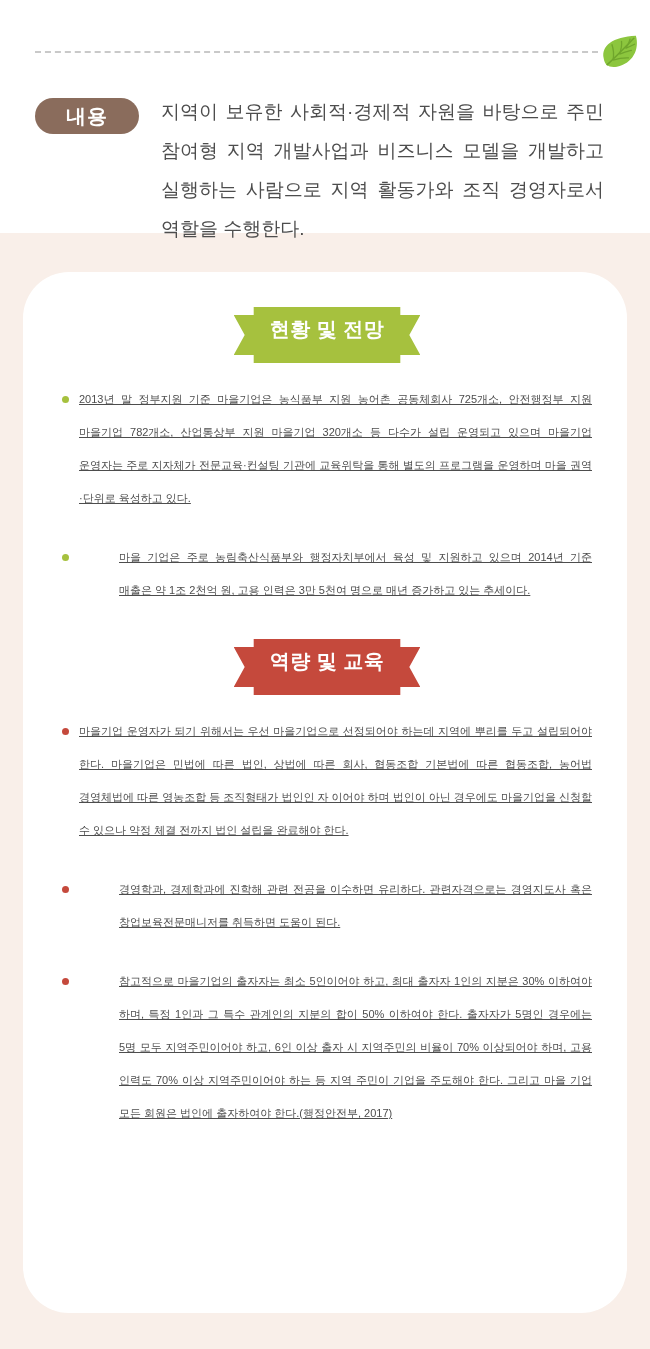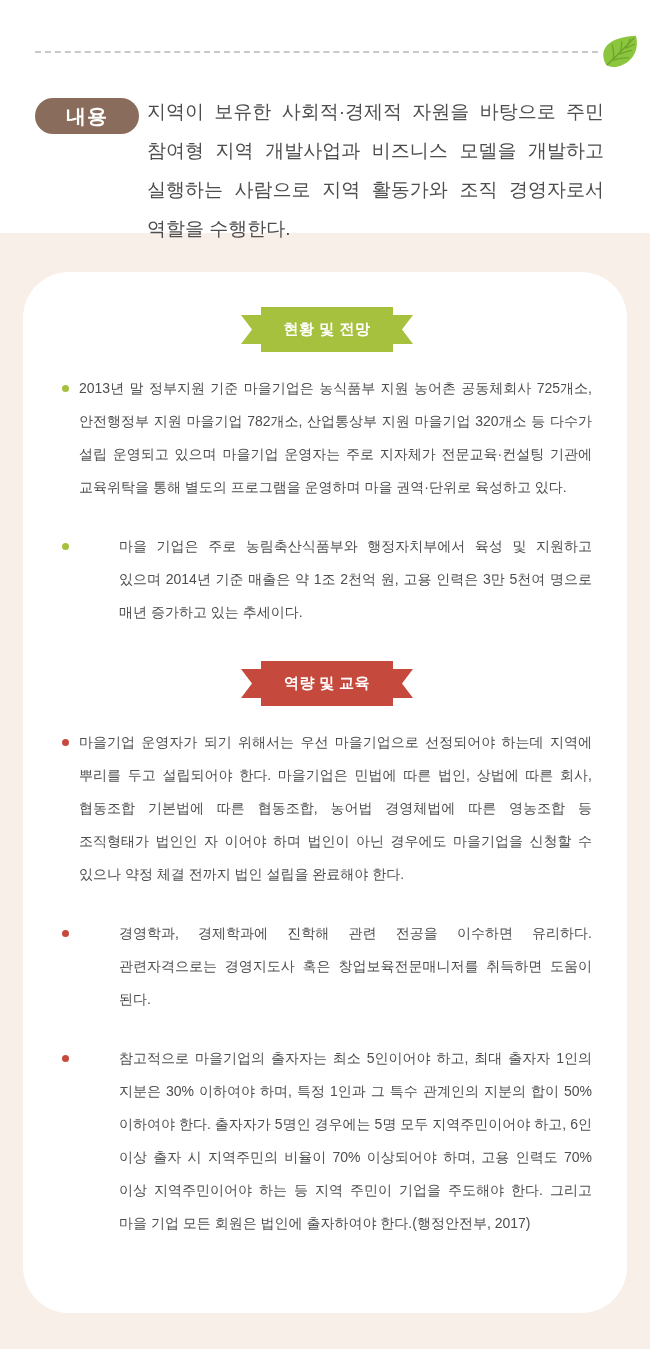--- a/index.html
+++ b/index.html
@@ -26,69 +26,69 @@
     display:flex; align-items:flex-start;
   }
   .badge {
     flex:none; width:104px; height:36px; margin-top:6px;
     background:#8a6c5c; border-radius:18px;
     color:#ffffff; font-weight:bold; font-size:20px;
     display:flex; align-items:center; justify-content:center;
     letter-spacing:1px;
   }
   .intro {
-    flex:1; margin-left:8px;
+    flex:1; margin-left:22px;
     font-size:19px; line-height:39px; text-align:justify;
     color:#4d4d4d; word-break:keep-all;
   }
 
   
   .cream-section {
     height:1116px; background:#f9efe9;
     padding:39px 23px 36px 23px;
   }
   .card {
     width:604px; height:1041px; background:#ffffff;
     border-radius:46px;
     padding:35px 35px 30px 39px;
     overflow:hidden;
   }
 
   
   .ribbon {
-    width:fit-content; min-width:172px; height:45px;
+    width:fit-content; min-width:172px; height:56px;
     margin:0 auto 20px auto;
     padding:0 36px;
-    color:#ffffff; font-weight:bold; font-size:15px;
+    color:#ffffff; font-weight:bold; font-size:20px;
     line-height:44px; text-align:center; letter-spacing:0.5px;
     clip-path: polygon(
       0 8px, 20px 8px, 20px 0,
       calc(100% - 20px) 0, calc(100% - 20px) 8px, 100% 8px,
       calc(100% - 11px) 50%, 100% calc(100% - 8px),
       calc(100% - 20px) calc(100% - 8px), calc(100% - 20px) 100%,
       20px 100%, 20px calc(100% - 8px), 0 calc(100% - 8px),
       11px 50%
     );
   }
-  .section + .section .ribbon { margin-top:32px;font-family:Liberation Serif, serif; }
+  .section + .section .ribbon { margin-top:32px; }
   .theme-green .ribbon { background:#a6c13e; }
   .theme-red   .ribbon { background:#c5493c; }
 
   
   .bullet-item { display:flex; margin-top:18px; }
   .bullet-item + .bullet-item { margin-top:26px;gap:40px; }
   .dot {
     flex:none; width:7px; height:7px; border-radius:50%;
     margin:13px 10px 0 0;
   }
   .theme-green .dot { background:#a6c13e; }
   .theme-red   .dot { background:#c5493c; }
   .bullet-text {
-    flex:1; font-size:14px; line-height:33px;
-    text-align:justify; word-break:keep-all; color:#4d4d4d;
+    flex:1; font-size:11px; line-height:33px;
+    text-align:justify; word-break:keep-all; color:#4d4d4d;text-decoration:underline;
   }
 </style>
 </head>
 <body>
 
 <div class="top-section">
 
   <div class="divider-row">
     <div class="dashed-line"></div>
     <svg class="leaf" viewBox="0 0 42 36">

